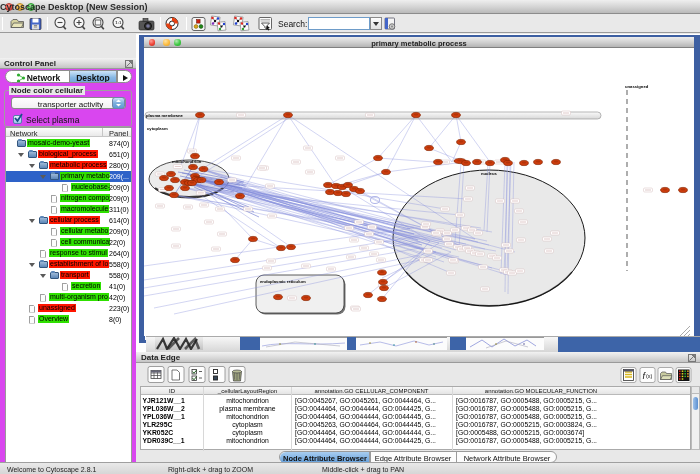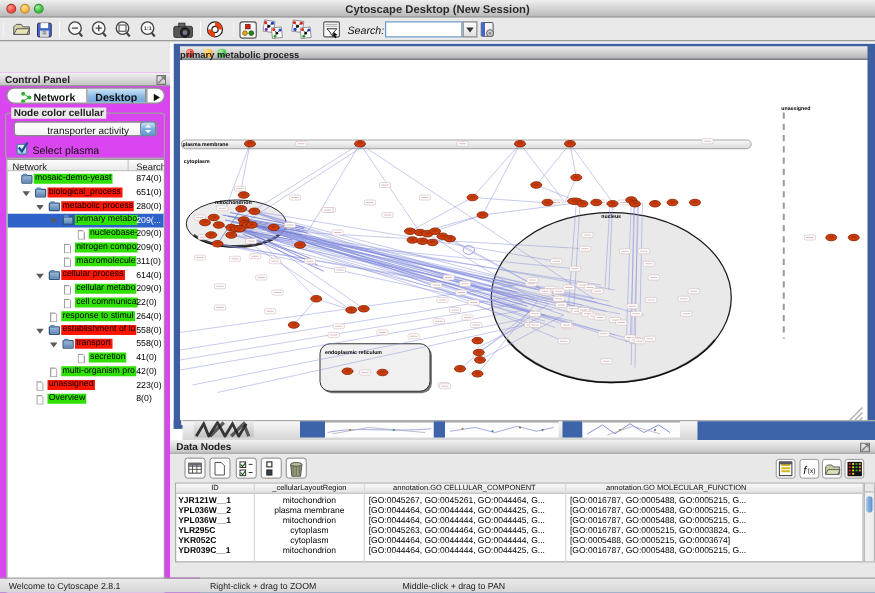--- a/index.html
+++ b/index.html
@@ -1,19 +1,19 @@
 <!DOCTYPE html>
 <html><head><meta charset="utf-8"><style>
 *{margin:0;padding:0;box-sizing:border-box;font-family:"Liberation Sans",sans-serif;}
 body{width:700px;height:474px;overflow:hidden;background:#e8e8e8;position:relative;}
 .abs{position:absolute;}
 
 #titlebar{left:0;top:0;width:700px;height:14px;background:linear-gradient(#efefef,#d3d3d3 55%,#b9b9b9);border-bottom:1px solid #8c8c8c;}
 #titlebar .tl{width:8px;height:8px;border-radius:50%;top:2.5px;}
-#title-text{width:700px;text-align:center;top:2px;font-size:9px;font-weight:bold;color:#2b2b2b;}
+#title-text{width:700px;text-align:left;top:2px;font-size:9px;font-weight:bold;color:#2b2b2b;}
 
 #toolbar{left:0;top:15px;width:700px;height:18px;background:#e9e9e9;border-bottom:1px solid #9a9a9a;}
 .tbsep{top:2px;width:1px;height:13px;background:#c2c2c2;border-right:1px solid #fff;}
 
 #cpanel{left:0;top:34px;width:160px;height:428px;background:#d946ef;margin-top:24px;}
 #cpanel-hdr{left:0;top:0;width:136px;height:11px;background:linear-gradient(#f2f2f2,#d8d8d8 60%,#c4c4c4);border-bottom:1px solid #9a9a9a;}
 #cpanel-hdr span{font-size:8px;font-weight:bold;color:#222;position:absolute;left:4px;top:1px;}
 
 #tabs{left:5px;top:12px;width:127px;height:13px;background:#fff;border:1px solid #8e8e8e;border-radius:7px;overflow:hidden;}
 #tab-mosaic{left:63px;top:0;width:48px;height:13px;background:linear-gradient(#cfe5f8,#88b8e4 50%,#6ba3d9);border-left:1px solid #8e8e8e;border-right:1px solid #8e8e8e;}
@@ -39,21 +39,21 @@
 .r{background:#ff1500;}
 .arr{position:absolute;top:3.5px;width:0;height:0;border-left:3px solid transparent;border-right:3px solid transparent;border-top:4px solid #5a5a5a;}
 .fold{position:absolute;top:1.5px;width:9px;height:7px;background:linear-gradient(#9db8d6,#5d87b8);border:0.5px solid #33567e;border-radius:1px;}
 .fold:before{content:"";position:absolute;left:0;top:-1.5px;width:4px;height:1.5px;background:#5d87b8;border-radius:1px 1px 0 0;}
 .doc{position:absolute;top:1.5px;width:6px;height:8px;background:#fdfdfd;border:0.6px solid #a0a0a0;clip-path:polygon(0 0,64% 0,100% 28%,100% 100%,0 100%);}
 
 #mdi{left:136px;top:34px;width:564px;height:318px;background:#fff;overflow:hidden;}
 #netwin{left:3px;top:1px;width:561px;height:308px;background:#3d5fa2;}
 #netwin-tb{left:5px;top:2px;width:550px;height:11px;background:linear-gradient(#ececec,#cfcfcf 55%,#b4b4b4);border-bottom:1px solid #808080;}
 #netwin-tb .tl{width:6.5px;height:6.5px;border-radius:50%;top:2px;}
-#nettitle{width:550px;top:1.5px;font-size:7.5px;font-weight:bold;color:#222;}
+#nettitle{width:550px;text-align:center;top:1.5px;font-size:7.5px;font-weight:bold;color:#222;}
 #canvas{left:5px;top:13px;width:550px;height:292px;background:#fff;}
 
 #strip{left:0;top:0;width:564px;height:318px;pointer-events:none;}
 
 #dpanel{left:136px;top:352px;width:564px;height:110px;background:#e8e8e8;}
 #dpanel-hdr{left:0;top:0;width:564px;height:11px;background:linear-gradient(#f2f2f2,#d8d8d8 60%,#c4c4c4);border-bottom:1px solid #9a9a9a;}
 #dpanel-hdr span{position:absolute;left:5px;top:1px;font-size:8px;font-weight:bold;color:#222;}
 
 #dtable{left:4px;top:34px;width:551px;height:64px;background:#fff;border:1px solid #aaa;}
 #dthdr{position:absolute;left:0;top:0;width:549px;height:8px;background:linear-gradient(#f7f7f7,#e4e4e4);border-bottom:1px solid #b9b9b9;}
@@ -143,21 +143,21 @@
       <circle cx="243" cy="14" r="1.2" fill="#30a030"></circle>
       <rect x="259" y="2.5" width="12.5" height="12" rx="1" fill="#fbfbfb" stroke="#555" stroke-width="0.9"></rect>
       <path d="M260.5 4.5h9.5M260.5 6h9.5" stroke="#999" stroke-width="0.7"></path>
       <path d="M261.5 8h8l-3.2 3.5v2.2l-1.6-1.2v-1z" fill="none" stroke="#333" stroke-width="0.8"></path>
       <path d="M267 10.5l3 2.5-1.7 0.3 1 1.7-1.2 0.6-0.9-1.7-1.2 1.2z" fill="#111"></path>
       <rect x="385" y="3" width="9.5" height="11" rx="0.8" fill="#f4f4f4" stroke="#556" stroke-width="0.8"></rect>
       <rect x="385" y="3" width="3" height="11" fill="#4466c8"></rect>
       <circle cx="392" cy="11.5" r="2.8" fill="#ccc" stroke="#555" stroke-width="0.7"></circle>
       <circle cx="392" cy="11.5" r="1" fill="#888"></circle>
     </svg>
-  <span class="abs" style="left:278px;top:4px;font-size:8.5px;color:#111;font-style:italic;">Search:</span>
+  <span class="abs" style="left:278px;top:4px;font-size:8.5px;color:#111;">Search:</span>
   <div class="abs" style="left:308px;top:2px;width:62px;height:13px;background:#fff;border:1.5px solid #6e9cc9;"></div>
   <div class="abs" style="left:370px;top:2px;width:12px;height:13px;background:linear-gradient(#fdfdfd,#e0e0e0);border:1px solid #8a8a8a;"></div>
   <div class="abs" style="left:373px;top:7px;width:0;height:0;border-left:3px solid transparent;border-right:3px solid transparent;border-top:4px solid #333;"></div>
 </div>
 
 <div class="abs" id="cpanel">
   <div class="abs" id="cpanel-hdr">
       <span>Control Panel</span>
     <svg style="position:absolute;right:3px;top:2px" width="8" height="8">
         <rect x="0.5" y="0.5" width="7" height="7" fill="none" stroke="#777"></rect>
@@ -190,21 +190,21 @@
     </div>
   <div class="abs" id="chk">
       <svg width="11" height="11" style="position:absolute;left:-1px;top:-3px">
         <path d="M2 5l2.5 3L9 1" stroke="#1a4f8a" stroke-width="1.8" fill="none"></path>
       </svg>
     </div>
   <div class="abs" id="chklbl">Select plasma</div>
   <div class="abs" id="tree">
     <div class="abs" id="treehdr">
         <span class="c1">Network</span>
-        <span class="c2">Search</span>
+        <span class="c2">Panel</span>
         <span class="sep"></span>
       </div>
     <div id="treerows">
         <div class="trow" style="top:10px;">
           <div class="fold" style="left:11px"></div>
           <span class="lbl g" style="left:21px;max-width:83px">mosaic-demo-yeast</span>
           <span class="num" style="">874(0)</span>
         </div>
         <div class="trow" style="top:21px;">
           <div class="arr" style="left:12px"></div>
@@ -676,21 +676,21 @@
         <path d="M20 11L40 4l22 6" stroke="#aab" stroke-width="0.6" fill="none"></path>
         <circle cx="30" cy="7" r="0.8" fill="#982"></circle>
         <circle cx="58" cy="7" r="0.8" fill="#559"></circle>
       </svg>
       <div class="abs" style="left:422px;top:303px;width:142px;height:15px;background:#3d64a8;"></div>
     </div>
 </div>
 
 <div class="abs" id="dpanel">
   <div class="abs" id="dpanel-hdr">
-      <span>Data Nodes</span>
+      <span>Data Edge</span>
     <svg style="position:absolute;right:4px;top:2px" width="8" height="8">
         <rect x="0.5" y="0.5" width="7" height="7" fill="none" stroke="#777"></rect>
         <path d="M1.5 6.5l5-5M4 1.5h2.5V4" stroke="#777" fill="none"></path>
       </svg>
   </div>
   <div id="dicons">
       <svg class="abs" style="left:0;top:0" width="564" height="34">
         <rect x="12" y="14.5" width="16" height="16" rx="2" fill="#fdfdfd" stroke="#888" stroke-width="0.8"></rect>
         <rect x="32" y="14.5" width="16" height="16" rx="2" fill="#fdfdfd" stroke="#888" stroke-width="0.8"></rect>
         <rect x="53" y="14.5" width="16" height="16" rx="2" fill="#fdfdfd" stroke="#888" stroke-width="0.8"></rect>
@@ -783,19 +783,27 @@
           <span class="c2">mitochondrion</span>
           <span class="c3">[GO:0044464, GO:0044444, GO:0044425, G...</span>
           <span class="c4">[GO:0016787, GO:0005488, GO:0005215, G...</span>
         </div>
       </div>
   </div>
   <div class="abs" style="left:555px;top:34px;width:9px;height:64px;background:#f0f0f0;border:1px solid #bbb;">
     <div style="position:absolute;left:1px;top:10px;width:5px;height:13px;background:linear-gradient(90deg,#9fc2ea,#5b8fd0);border-radius:3px;"></div>
       <div style="position:absolute;left:0;top:0;width:7px;height:7px;background:#e8e8e8;border-bottom:1px solid #bbb;"></div>
   </div>
+  <div class="abs" id="segtabs">
+    <div id="seg1"></div>
+    <span class="seglbl" style="left:0;width:90px;font-weight:bold;">Node Attribute Browser</span>
+    <span class="seglbl" style="left:90px;width:86px;">Edge Attribute Browser</span>
+    <span class="seglbl" style="left:176px;width:102px;">Network Attribute Browser</span>
+    <div class="abs" style="left:90px;top:0;width:1px;height:12px;background:#9a9a9a;"></div>
+    <div class="abs" style="left:176px;top:0;width:1px;height:12px;background:#9a9a9a;"></div>
+  </div>
 </div>
 
 <div class="abs" id="statusbar">
   <span style="left:7px;">Welcome to Cytoscape 2.8.1</span>
   <span style="left:168px;">Right-click + drag to ZOOM</span>
   <span style="left:322px;">Middle-click + drag to PAN</span>
 </div>
 
 </body></html>

